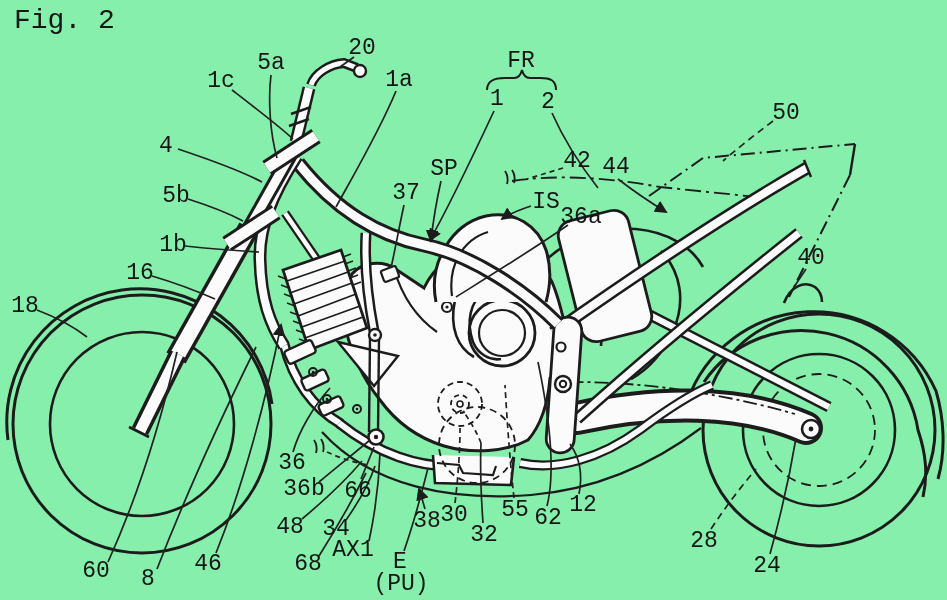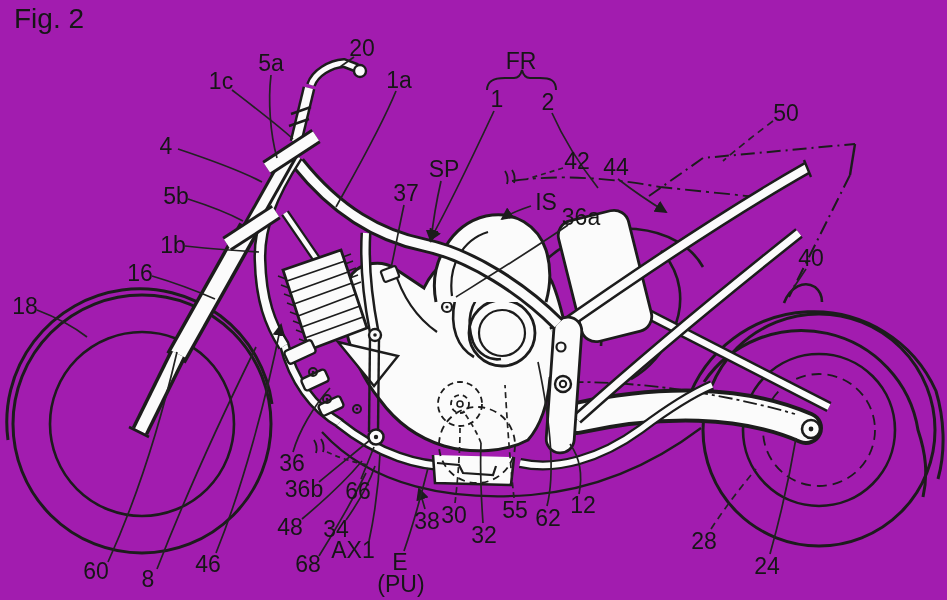--- a/index.html
+++ b/index.html
@@ -1,16 +1,16 @@
 <!DOCTYPE html>
 <html><head>
 <meta charset="utf-8">
 <style>
   html,body{margin:0;padding:0;background:#fafafa;width:947px;height:600px;overflow:hidden;}
-  .page{position:relative;width:947px;height:600px;background:#a21caf;font-family:Liberation Sans, sans-serif;}
+  .page{position:relative;width:947px;height:600px;background:#86efac;font-family:Liberation Mono, monospace;}
   svg{display:block;}
   
   .t-o{fill:none;stroke:#1c1c1c;}
   .t-i{fill:none;stroke:#fbfbfb;}
   .ln{fill:none;stroke:#1c1c1c;}
   .fillw{fill:#fbfbfb;stroke:#1c1c1c;}
   .ld{fill:none;stroke:#222;stroke-width:1.7;}
   .ref{font-size:23px;fill:#161616;}
   .title{font-size:28px;fill:#161616;}
 </style>

